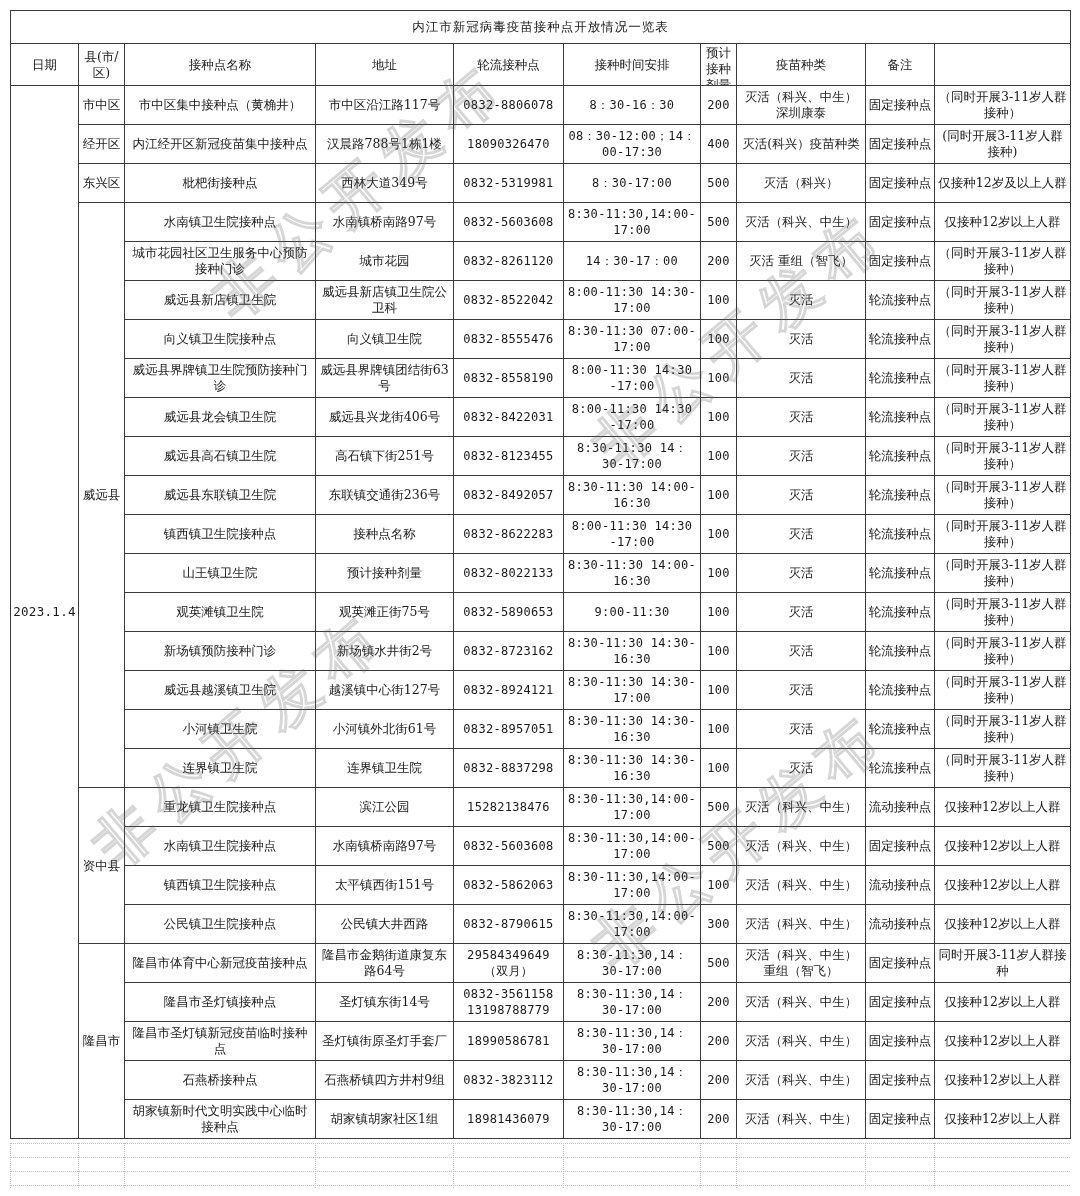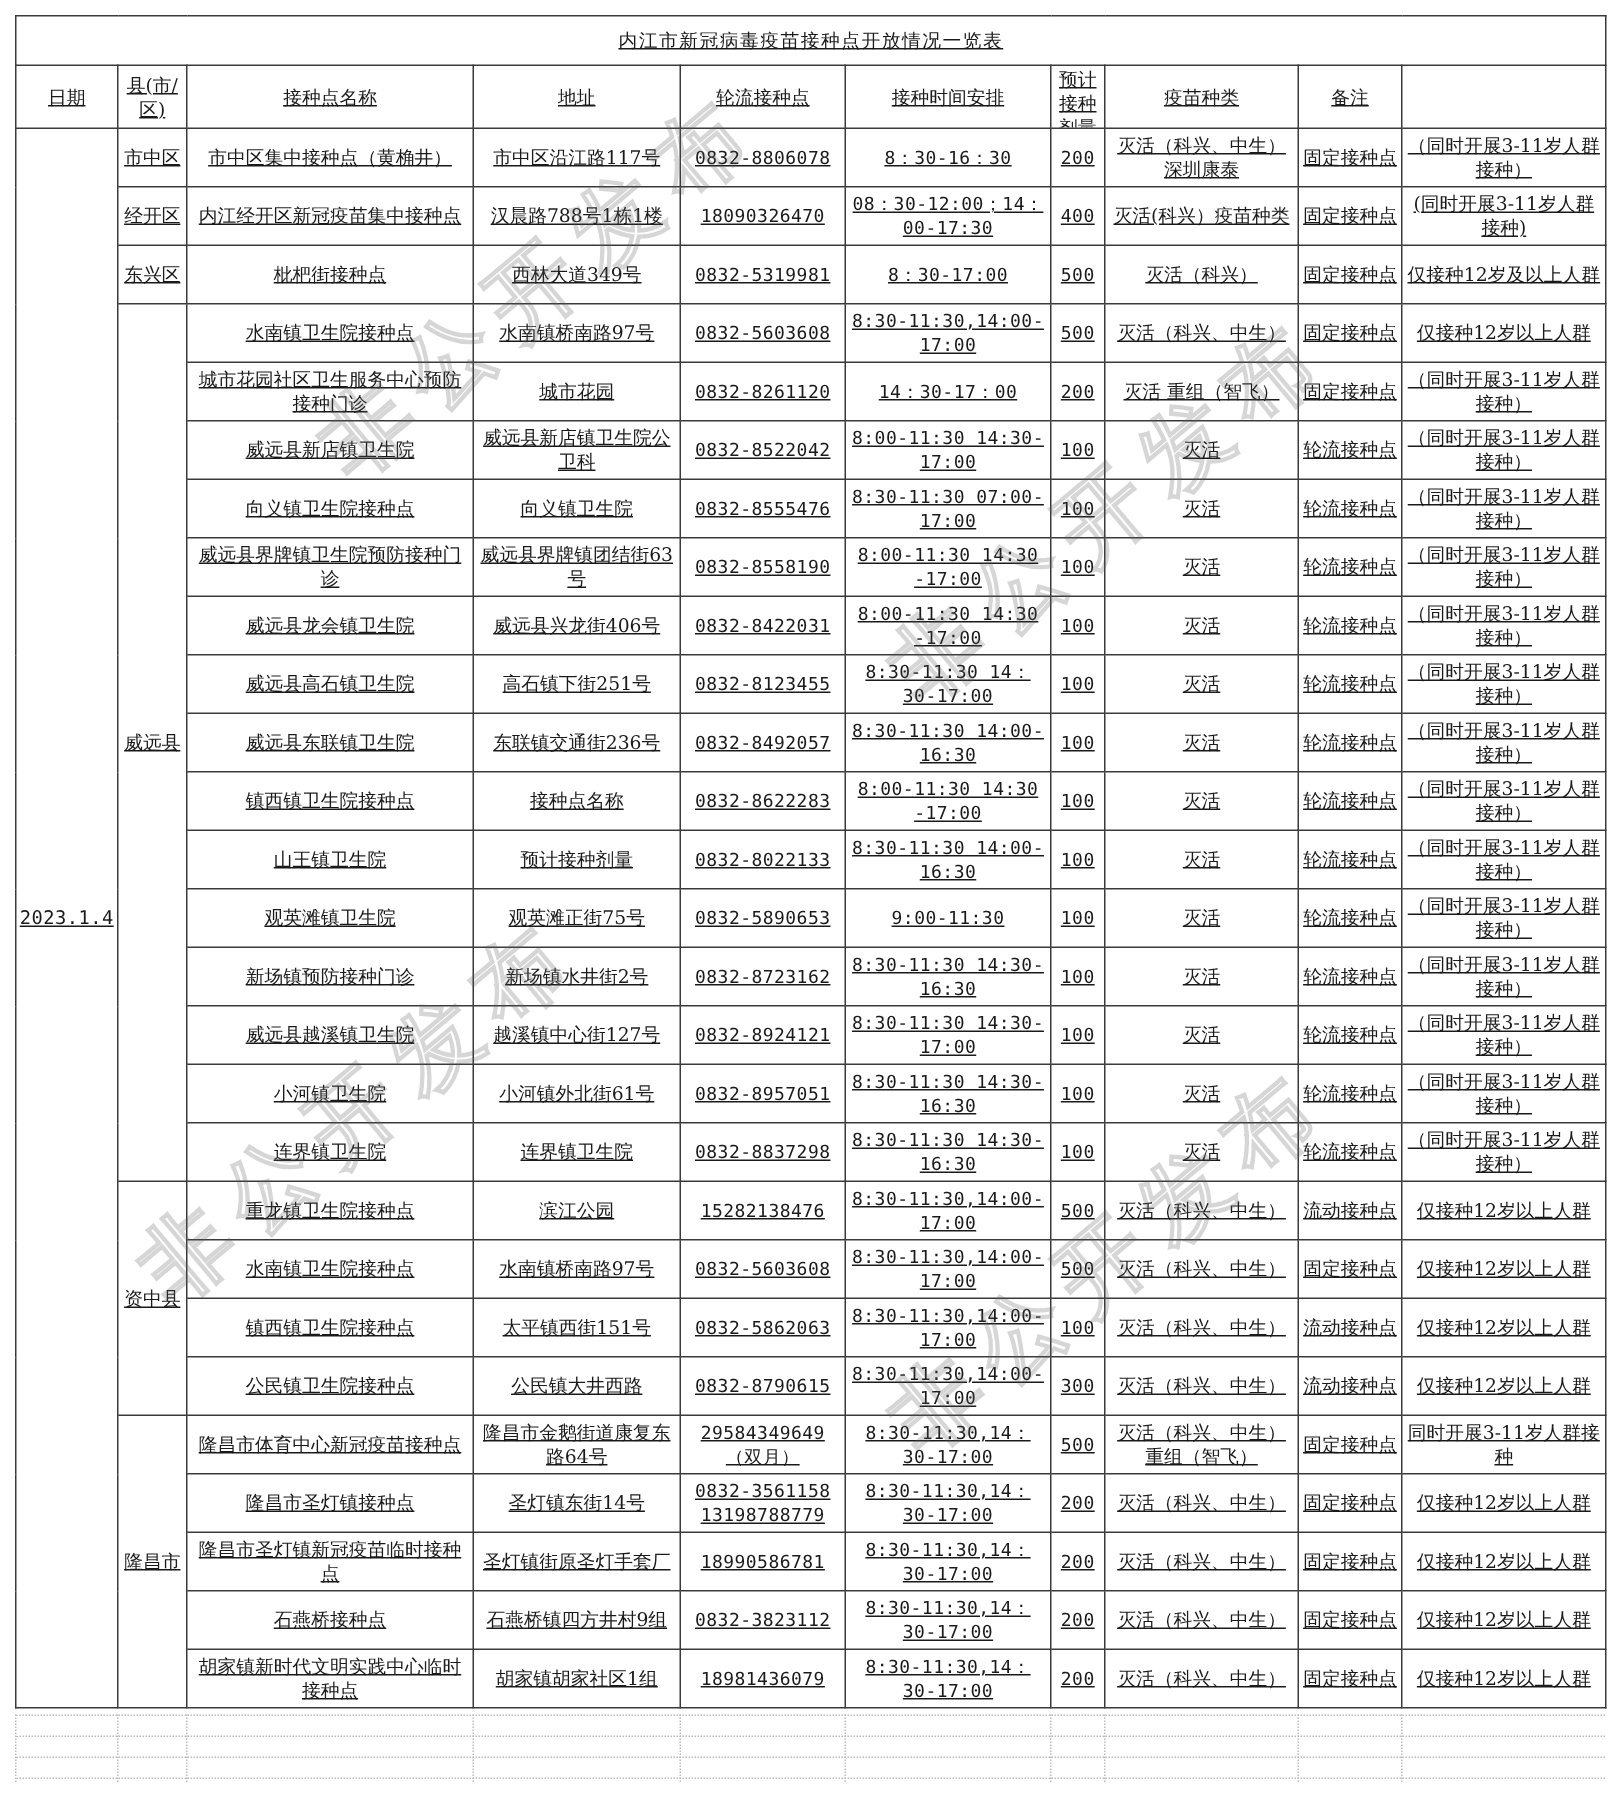--- a/index.html
+++ b/index.html
@@ -1,19 +1,19 @@
 <!DOCTYPE html>
 <html><head>
 <meta charset="utf-8">
 <style>
   html, body { margin:0; padding:0; background:#ffffff; }
   body { width:1080px; height:1196px; position:relative; overflow:hidden;
          font-family:"DejaVu Serif", "Liberation Serif", serif; color:#1a1a1a; }
   .sheet { position:absolute; left:10px; top:10px; width:1060px; }
-  table.grid { border-collapse:collapse; table-layout:fixed; width:1060px;text-decoration:underline; }
+  table.grid { border-collapse:collapse; table-layout:fixed; width:1060px; }
   table.grid td, table.grid th { border:1px solid #3a3a3a; text-align:center; vertical-align:middle;
         font-size:12.5px; line-height:16px; padding:0 2px; overflow:hidden; font-weight:normal; }
   .title-cell { height:32px; font-size:17px; letter-spacing:1px; }
   .hdr td { height:41px; font-size:12.5px; }
   .row td { height:38px; }
   .num { font-family:"DejaVu Sans Mono", "Liberation Mono", monospace; font-size:12px; letter-spacing:0.3px; }
   .clip3 { height:38px; overflow:hidden; display:flex; flex-direction:column; justify-content:center; }
   .hdr .clip3 { height:40px; justify-content:flex-start; padding-top:1px; }
   .empty-rows { position:absolute; left:10px; top:1143px; width:1060px; height:45px; }
   .empty-rows .ln { position:absolute; left:0; right:0; border-top:1px dotted #bdbdbd; height:0; }

